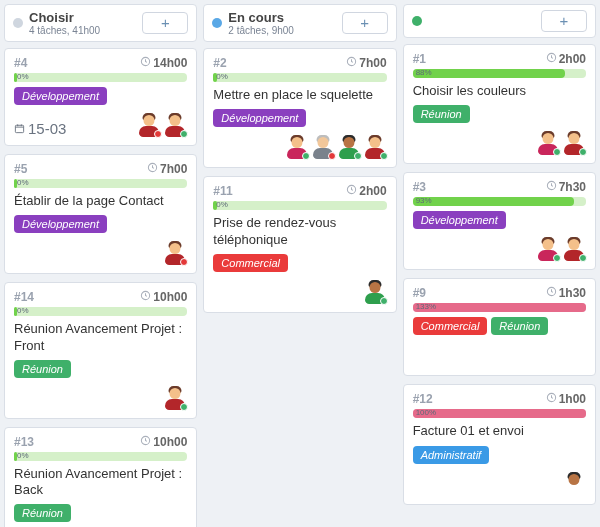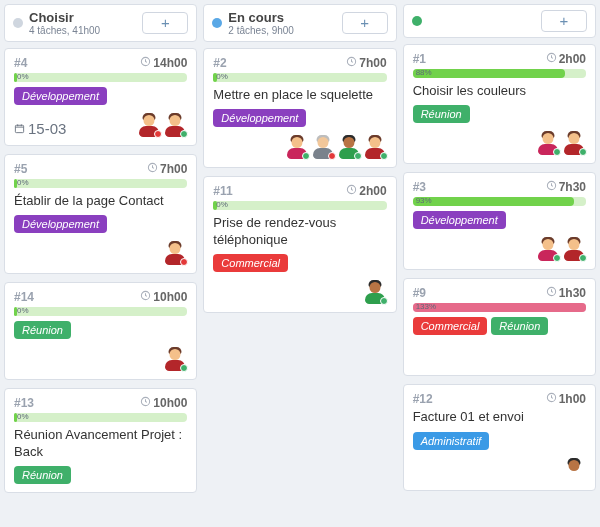--- a/index.html
+++ b/index.html
@@ -215,20 +215,21 @@
               </svg></span>
             <span>10h00</span>
           </span>
         </div>
         <div class="pbar-wrap">
           <div class="pbar">
             <div class="pbar-fill" style="width:2%"></div>
           </div>
           <span class="pbar-label">0%</span>
         </div>
+        <div class="card-title">Réunion Avancement Projet : Front</div>
         <div class="tags">
           <span class="tag" style="background: rgb(63, 176, 106);">Réunion</span>
         </div>
         <div class="card-footer">
           <div class="avatars">
             <div class="avatar" style="background: rgb(255, 255, 255);">
               <div class="av-hair" style="background:#6b3b2a"></div>
               <div class="av-head" style="background:#f4c08a"></div>
               <div class="av-body" style="background:#b3262a"></div>
               <div class="presence" style="background:#3fb06a"></div>
@@ -464,20 +465,26 @@
         <div class="card-top">
           <span class="id">#12</span>
           <span class="dur">
             <span class="clk"><svg viewBox="0 0 24 24" fill="none" stroke="#aab0bb" stroke-width="2.2">
                 <circle cx="12" cy="12" r="9"></circle>
                 <path d="M12 7v5l3 2"></path>
               </svg></span>
             <span>1h00</span>
           </span>
         </div>
+        <div class="pbar-wrap">
+          <div class="pbar hot">
+            <div class="pbar-fill" style="width:100%"></div>
+          </div>
+          <span class="pbar-label">100%</span>
+        </div>
         <div class="card-title">Facture 01 et envoi</div>
         <div class="tags">
           <span class="tag" style="background: rgb(58, 154, 230);">Administratif</span>
         </div>
         <div class="card-footer">
           <div class="avatars">
             <div class="avatar" style="background: rgb(255, 255, 255);">
               <div class="av-hair" style="background:#2b2b2b"></div>
               <div class="av-head" style="background:#b87444"></div>
             </div>

